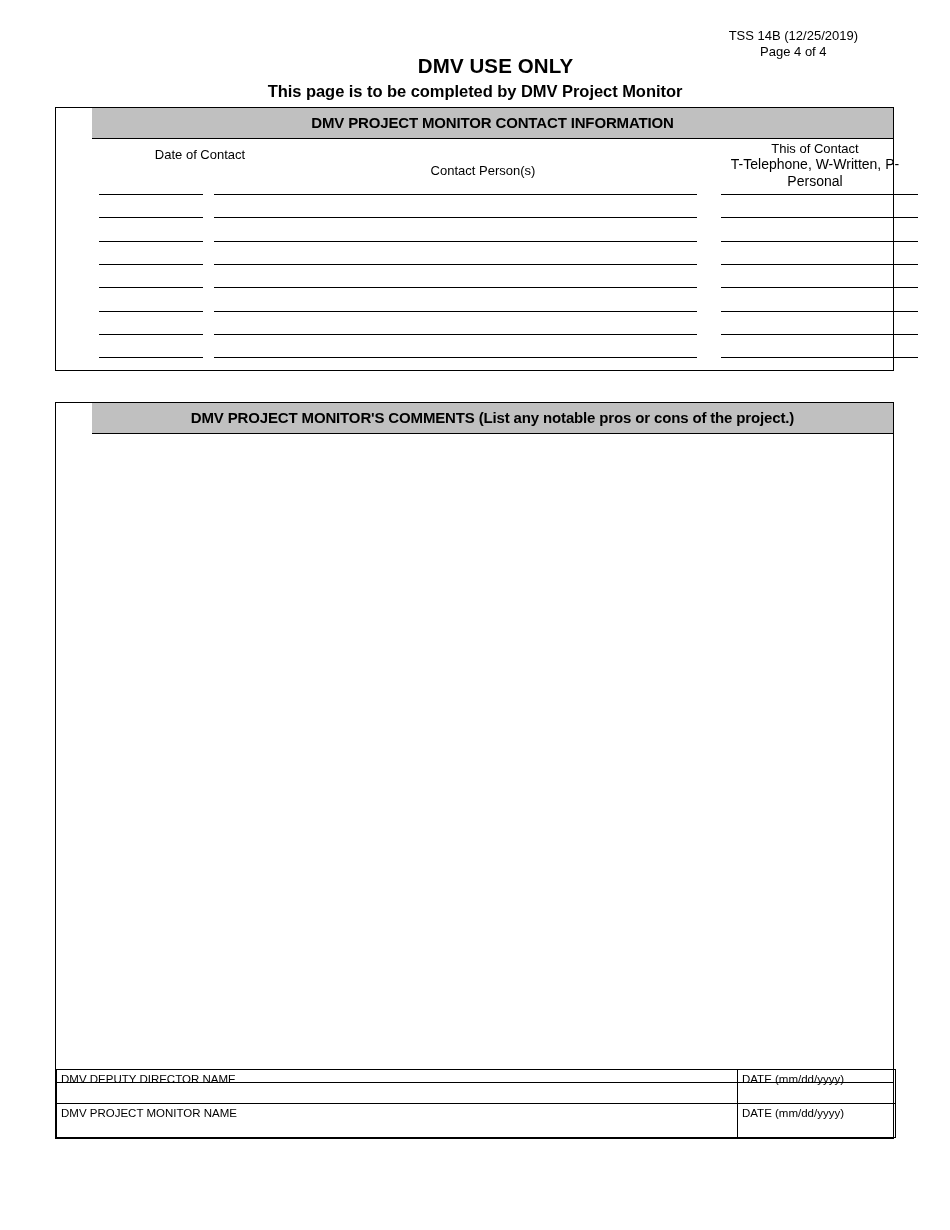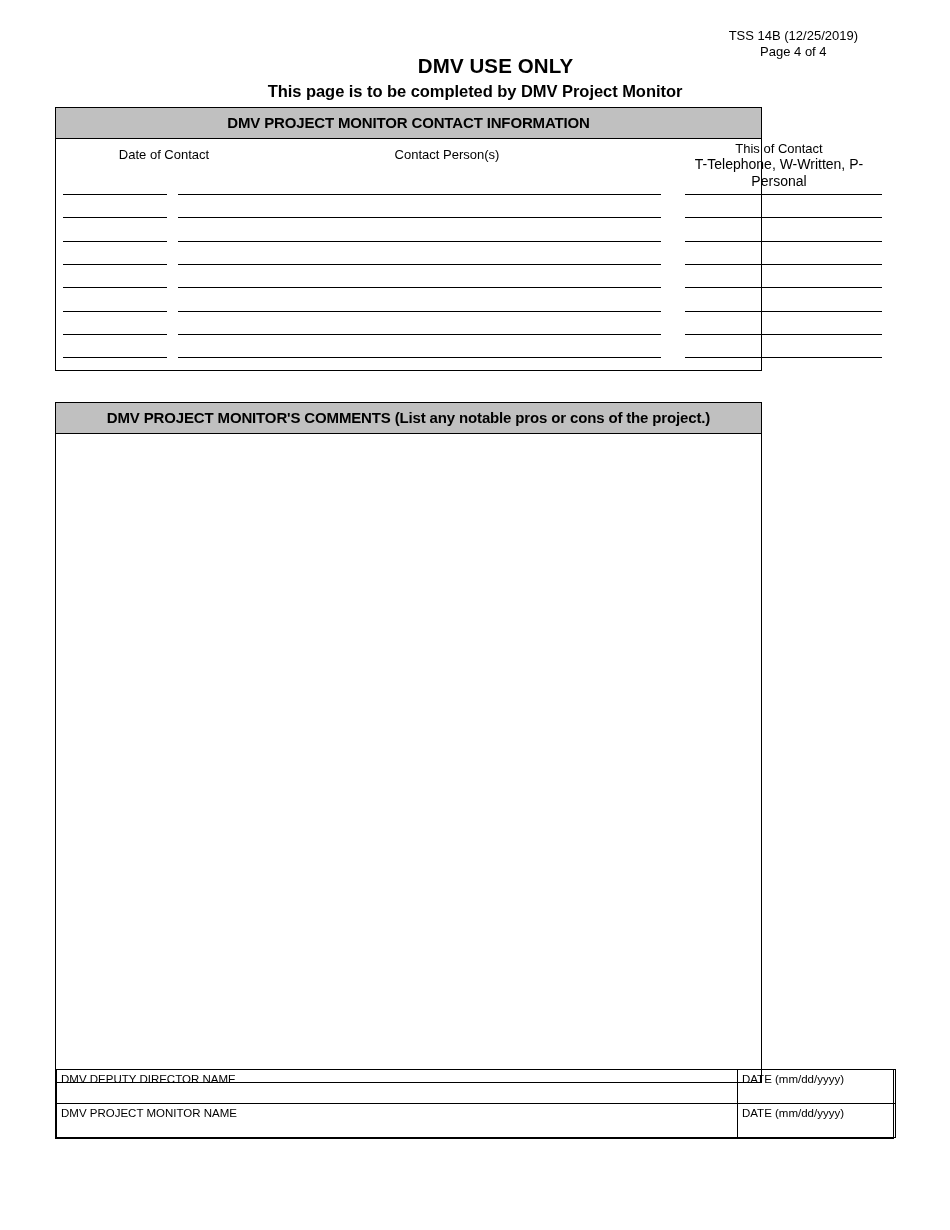--- a/index.html
+++ b/index.html
@@ -47,23 +47,24 @@
     font-weight: bold;
     letter-spacing: -0.05px;
     line-height: 1.18;
     margin-top: 4px;
   }
 
   
   .section {
     position: absolute;
     left: 55px;
-    width: 707px;
+    width: 839px;
     box-sizing: border-box;
     border: 1.6px solid #000000;
+    padding-left: 36px;
   }
   .bar {
     background: #c0c0c0;
     border-bottom: 1.6px solid #000000;
     text-align: center;
     font-size: 15px;
     font-weight: bold;
     letter-spacing: -0.15px;
     line-height: 1;
     padding: 7px 0 8px 0;
@@ -87,21 +88,21 @@
     text-align: center;
     font-size: 13px;
     line-height: 1.18;
   }
   .col-head .sub {
     display: block;
     font-size: 14px;
     line-height: 1.2;
   }
   #head-date    { left: 8px;   width: 200px; top: 8px; }
-  #head-person  { left: 241px; width: 300px; top: 8px; }
+  #head-person  { left: 241px; width: 300px; top: 24px; }
   #head-type    { left: 617px; width: 212px; top: 2px; }
 
   .rule-rows {
     position: absolute;
     top: 42px; left: 0; right: 0; bottom: 0;
   }
   .rule-row {
     position: absolute;
     left: 0; right: 0;
     height: 0;

